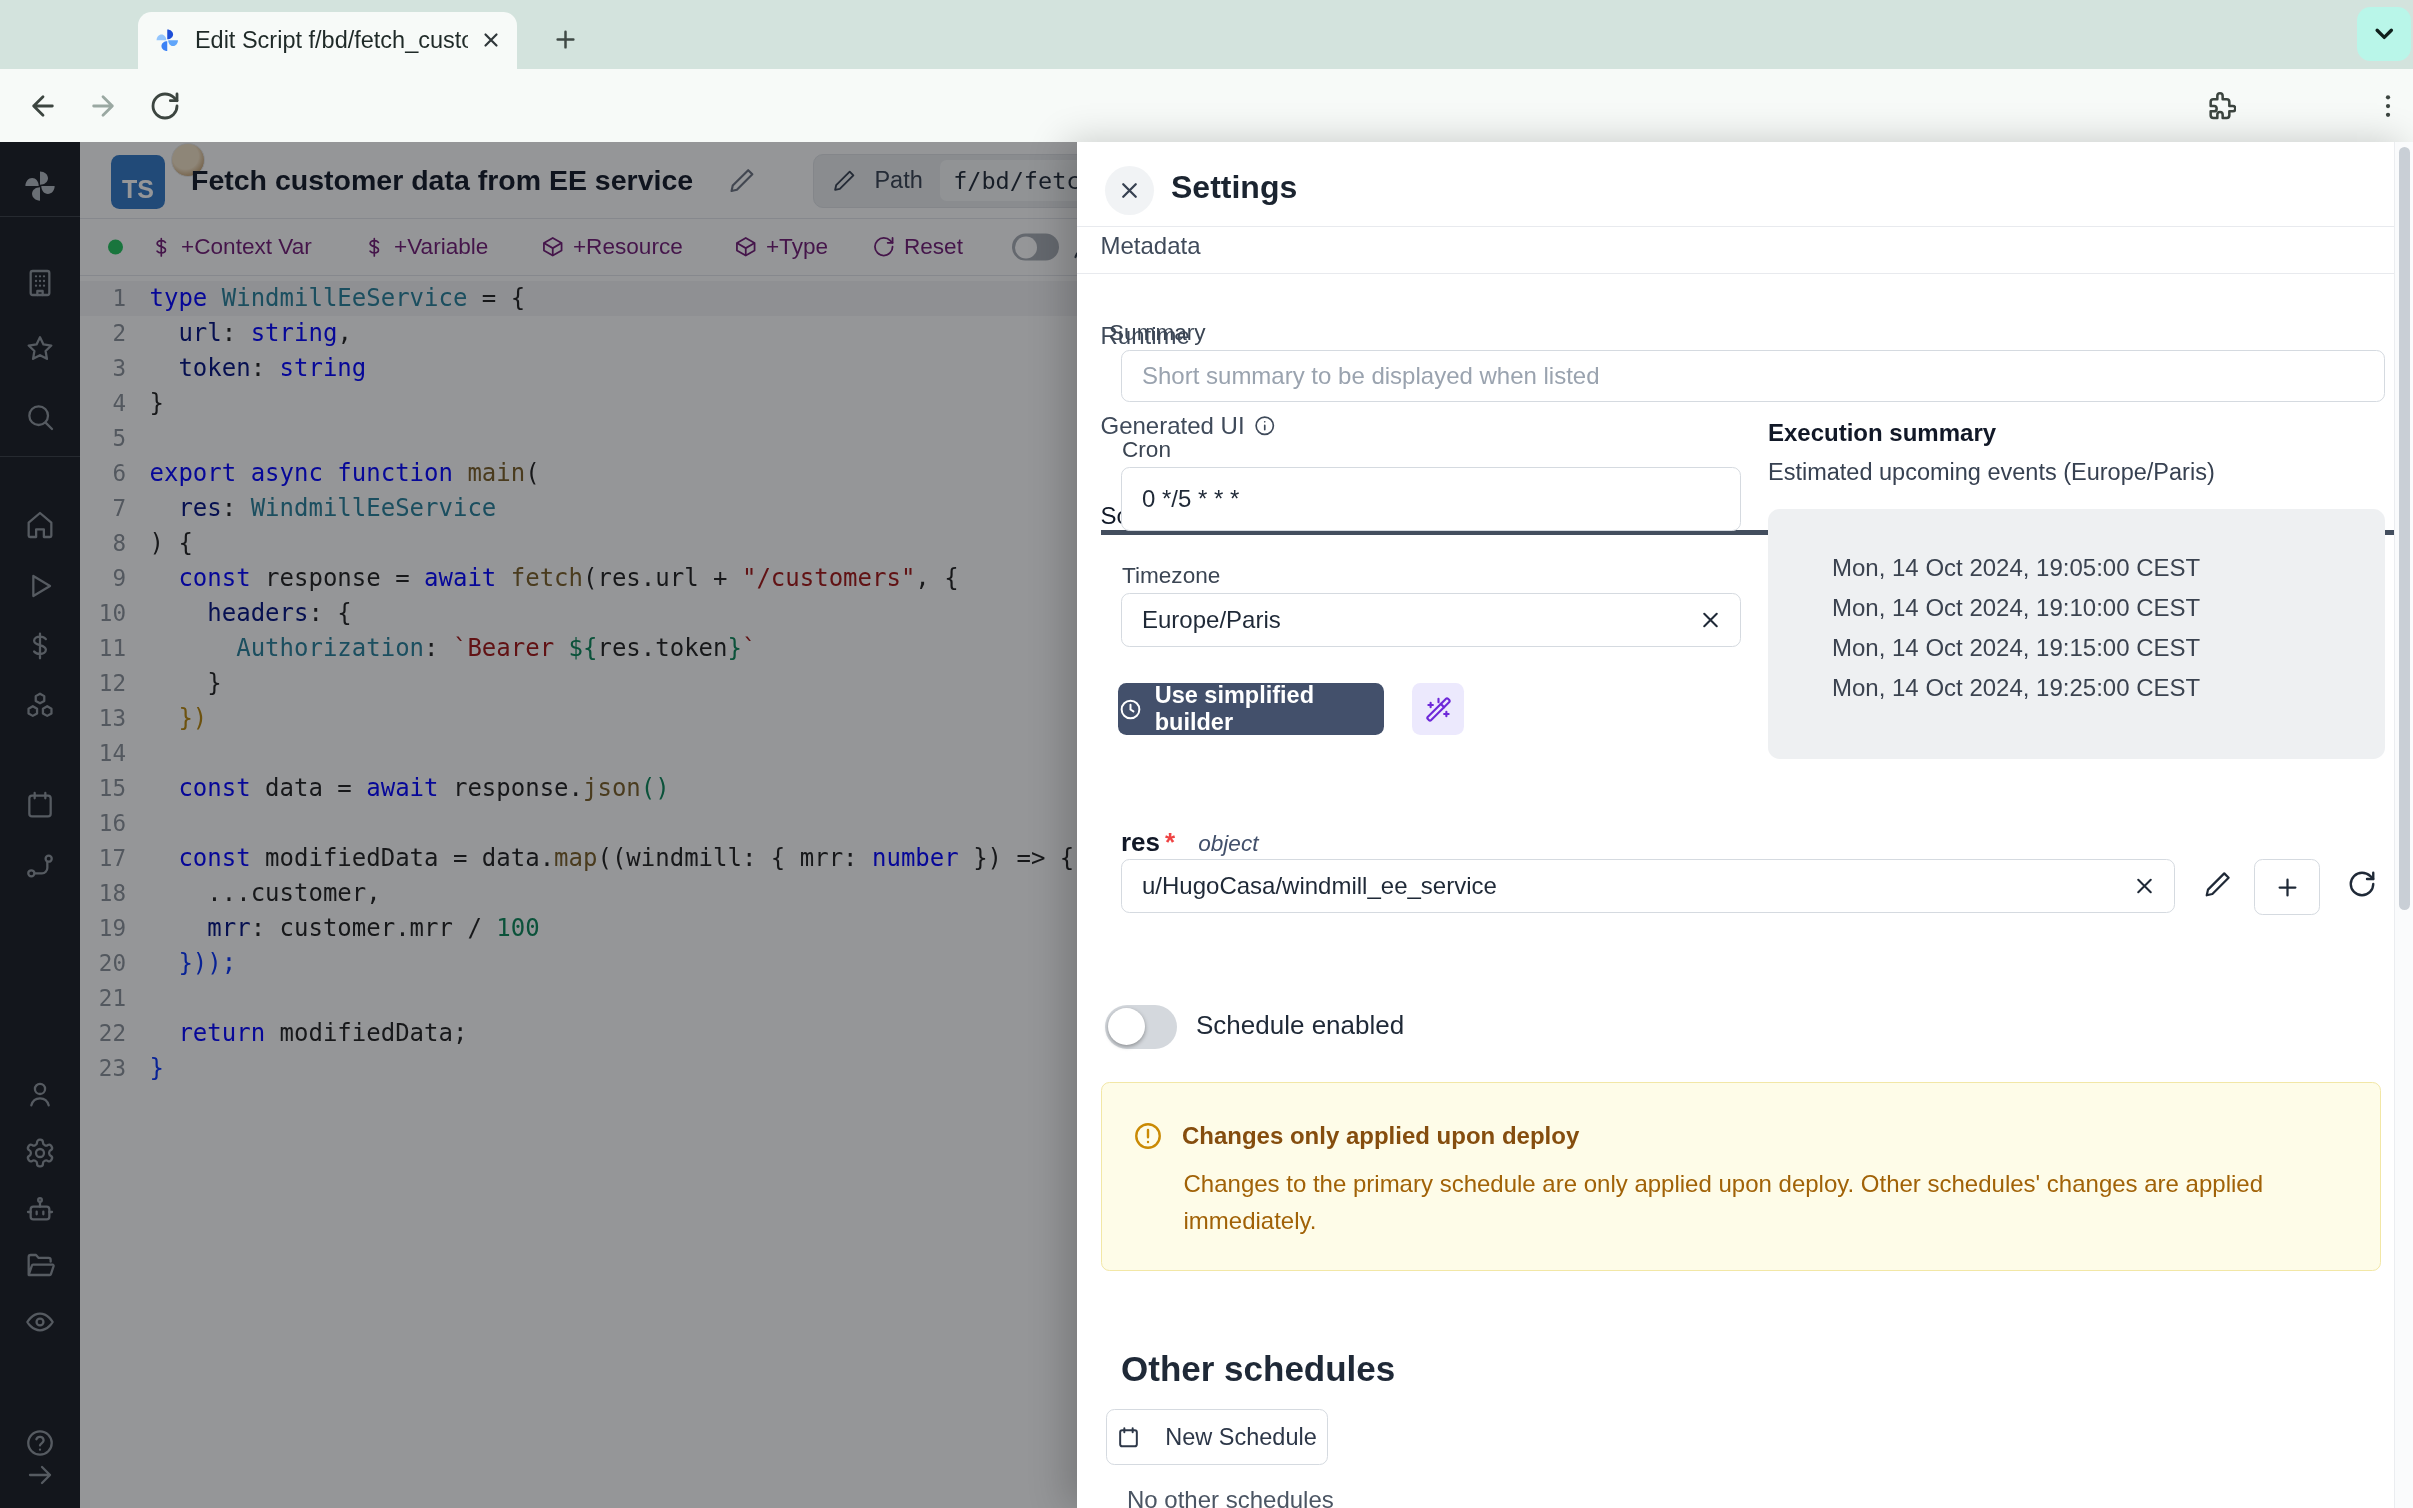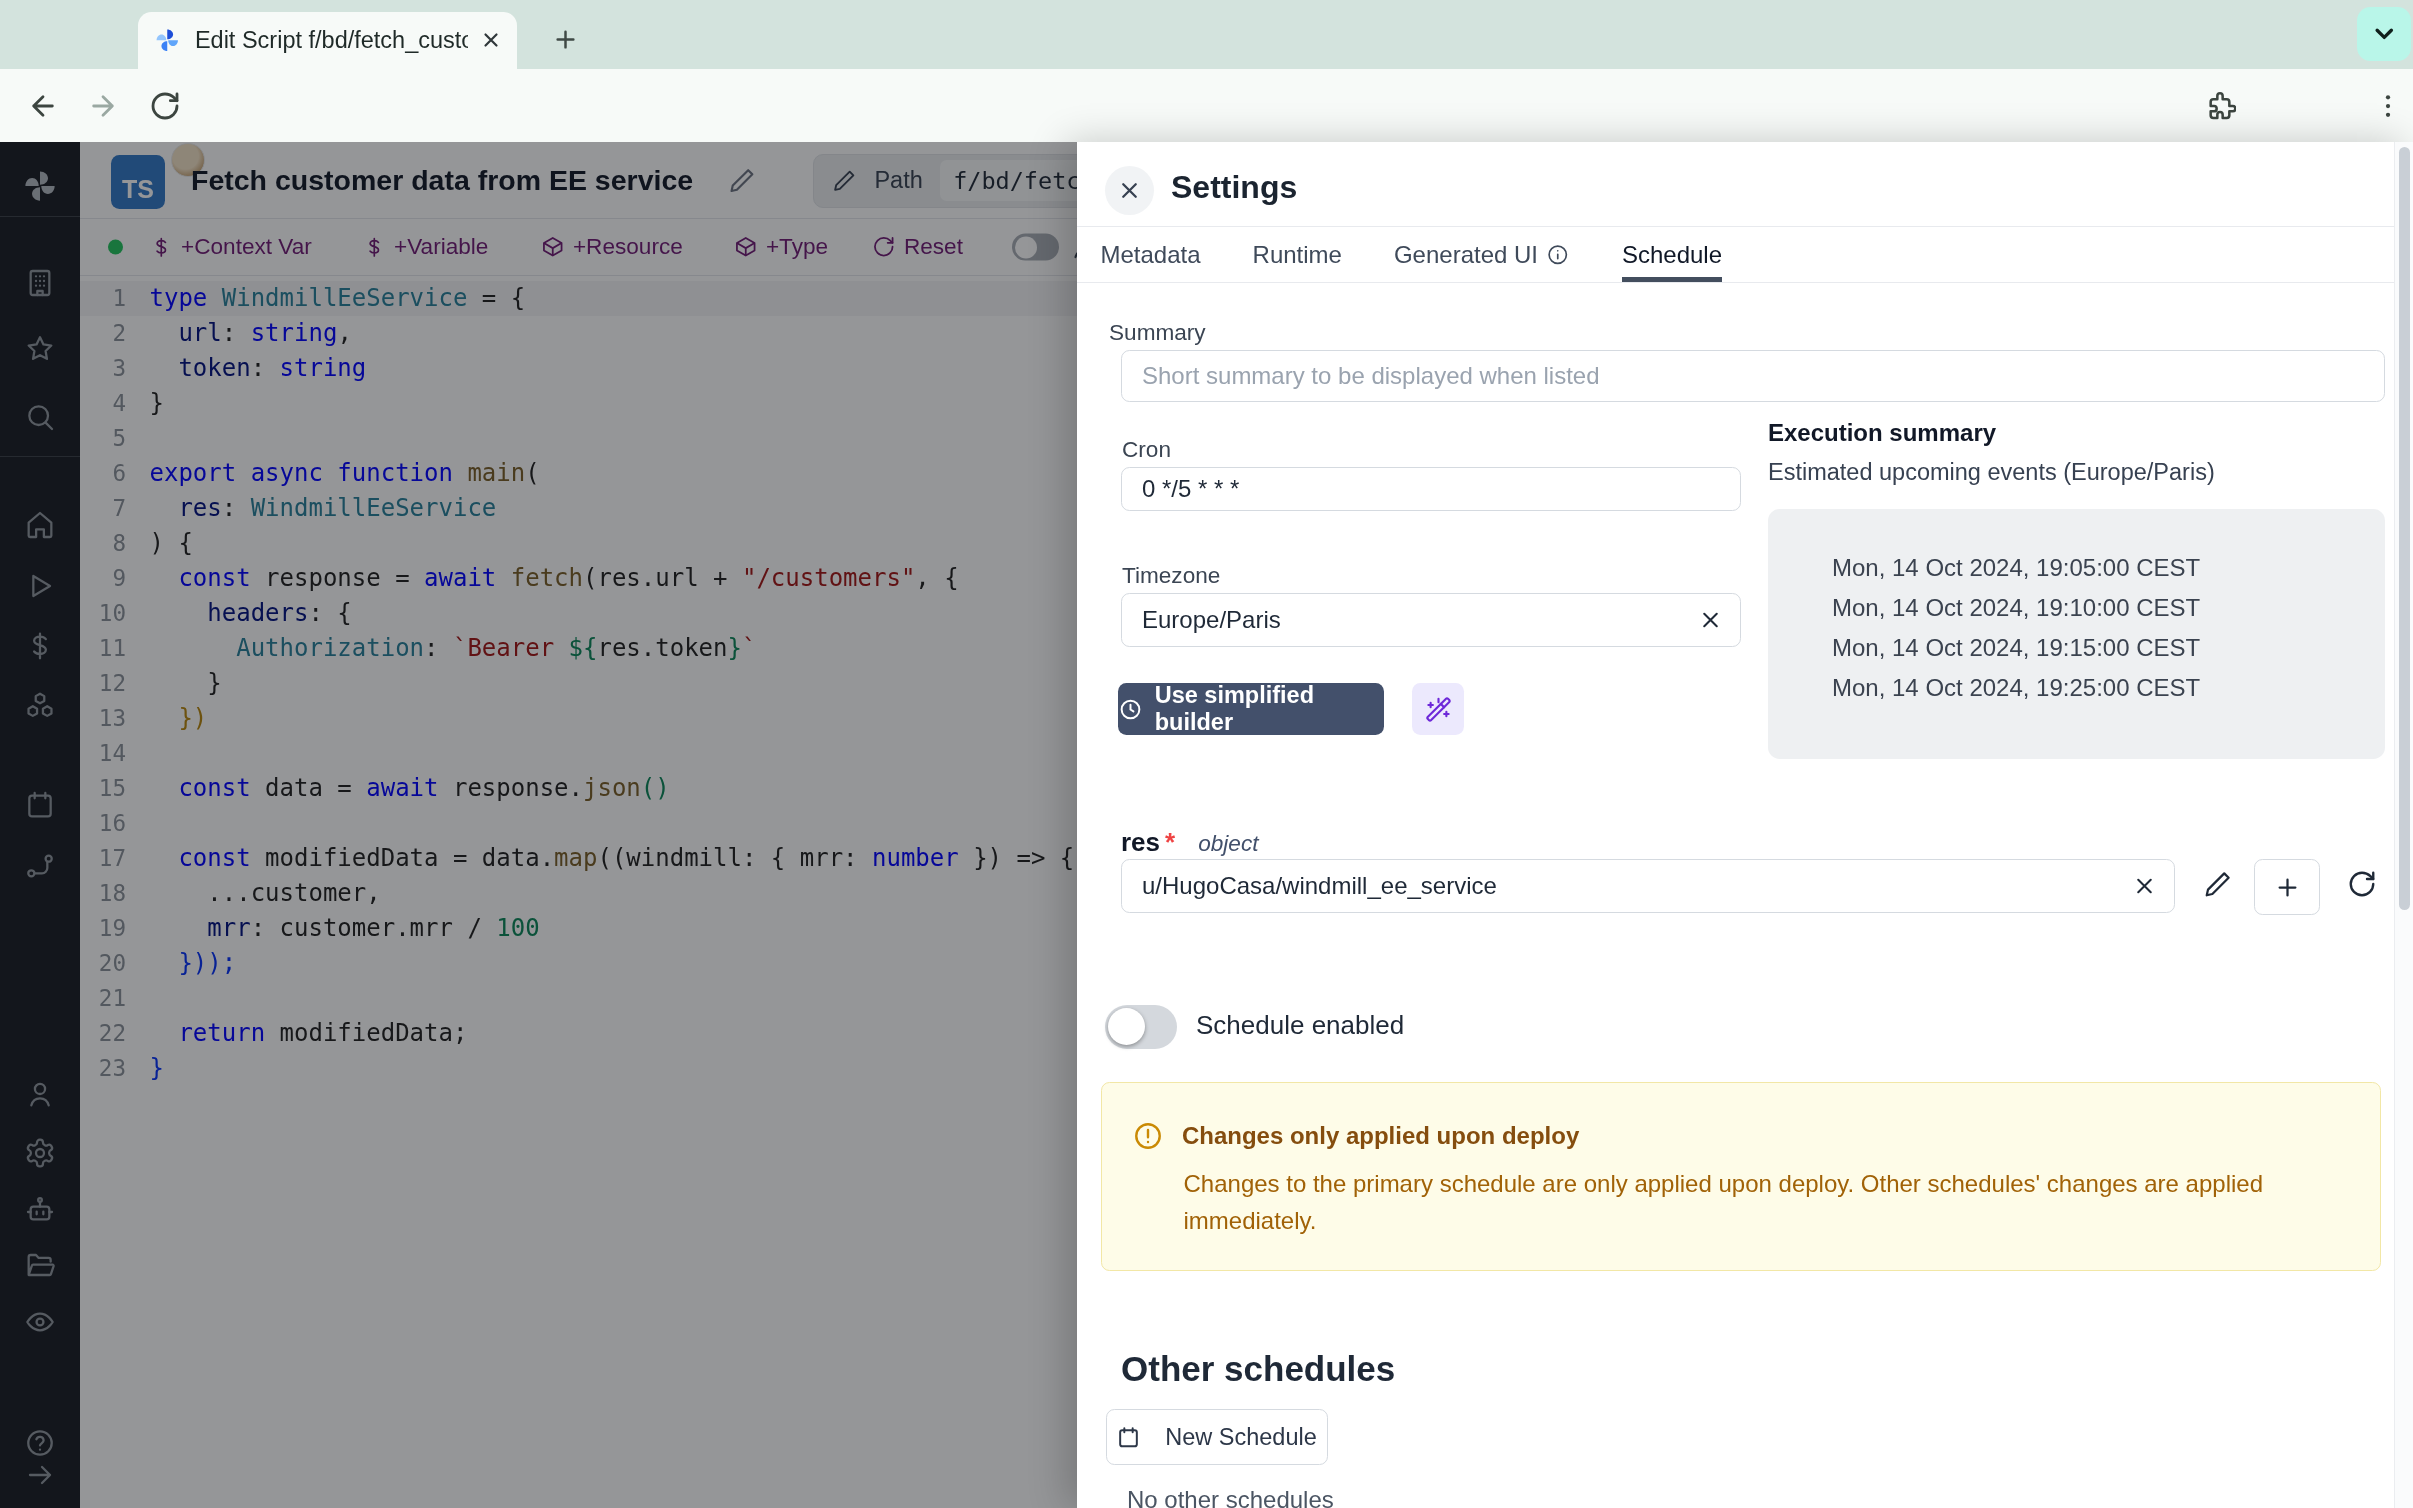--- a/index.html
+++ b/index.html
@@ -63,22 +63,22 @@
   .tok-n{color:#098658}.tok-f{color:#795e26}.tok-g{color:#b8860b}.tok-b{color:#0431fa}.tok-d{color:#1f1f1f}
 
   .scrim{position:absolute;left:0;top:0;width:1077px;height:100%;background:rgba(13,16,20,0.44);z-index:5;}
 
   
   .drawer{position:absolute;left:1077px;top:0;width:1337px;height:1366px;background:#fff;z-index:10;
           box-shadow:-11.7px 0 37px rgba(0,0,0,0.20);overflow:hidden;}
   .close-btn{position:absolute;left:28px;top:23.5px;width:49px;height:49px;border-radius:50%;background:#f1f3f5;
              display:flex;align-items:center;justify-content:center;color:#374151;}
   .drawer-title{position:absolute;left:94px;top:27px;font-size:32px;font-weight:700;color:#1b2430;}
-  .tabs{position:absolute;left:0;top:84px;width:100%;height:57px;border-top:0.8px solid #e8eaee;border-bottom:0.8px solid #e8eaee;
-        display:flex;align-items:stretch;padding-left:23.5px;gap:52px;box-sizing:border-box;}
+  .tabs{position:absolute;left:0;top:84px;width:100%;height:48px;border-top:0.8px solid #e8eaee;border-bottom:0.8px solid #e8eaee;
+        display:flex;align-items:stretch;padding-left:23.5px;gap:52px;box-sizing:border-box;flex-direction:column;}
   .tab-item{display:flex;align-items:center;gap:8.4px;font-size:24px;color:#3f4a5a;
             border-bottom:5px solid transparent;padding-top:5px;box-sizing:border-box;}
   .tab-item.active{border-bottom-color:#434e5e;color:#101827;}
 
   .lbl{position:absolute;font-size:22.6px;color:#3b4553;}
   .tf{position:absolute;box-sizing:border-box;border:0.8px solid #d5dae0;border-radius:8.4px;background:#fff;
       font-size:24px;color:#1f2937;font-family:inherit;padding:0 20px;outline:none;}
   .tf::placeholder{color:#9aa3af;}
   .field-wrap{position:absolute;}
   .clear-x{position:absolute;right:18.4px;top:50%;transform:translateY(-50%);color:#1f2937;}
@@ -441,21 +441,21 @@
           </span>
           <span class="tab-item active">
             <span>Schedule</span>
           </span>
         </div>
 
       <div class="lbl" style="left:32px;top:178px">Summary</div>
       <input class="tf" style="left: 44px; top: 208px; width: 1264px; height: 52px;" placeholder="Short summary to be displayed when listed">
 
       <div class="lbl" style="left:45px;top:295px">Cron</div>
-      <input class="tf" style="left: 44px; top: 325px; width: 620px; height: 44px;" value="0 */5 * * *">
+      <input class="tf" style="left: 44px; top: 325px; width: 620px; height: 64px;" value="0 */5 * * *">
 
       <div class="lbl" style="left:45px;top:421px">Timezone</div>
       <div class="field-wrap" style="left:44px;top:451px;width:620px;height:54px">
         <input class="tf" style="left: 0px; top: 0px; width: 620px; height: 54px;" value="Europe/Paris">
         <span class="clear-x">
           <svg width="25" height="25" viewBox="0 0 24 24" fill="none" stroke="currentColor" stroke-width="2" stroke-linecap="round">
               <path d="M6 6l12 12M18 6L6 18"></path>
             </svg>
         </span>
       </div>

